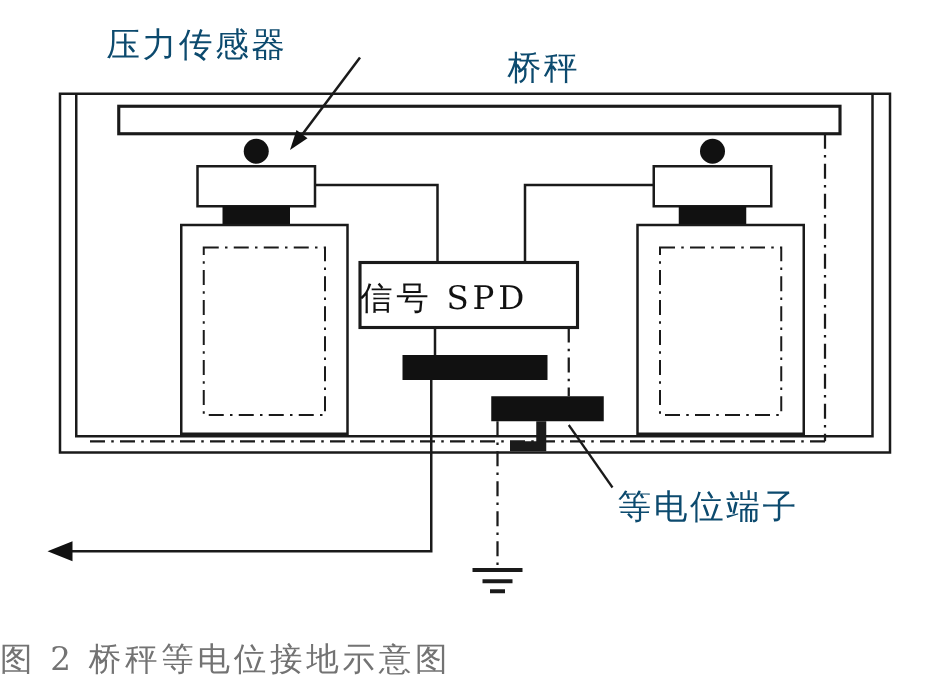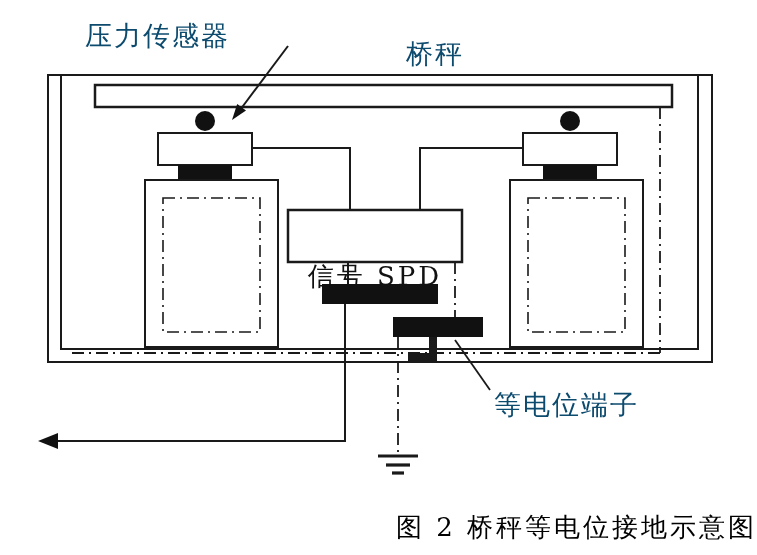--- a/index.html
+++ b/index.html
@@ -15,33 +15,31 @@
     position:absolute;
     color:#0c4a6e;
     white-space:nowrap;
     font-size:27px;
     letter-spacing:2px;
     font-family:"DejaVu Serif","Liberation Serif",serif;
   }
   .spd-label {
     position:absolute;
     left:288px; top:221px; width:174px;
-    text-align:center;
     font-size:26px;
     letter-spacing:3px;
     color:#111111;
-    margin-top:38px;
   }
   .caption {
     position:absolute;
     left:0; top:510px; width:757px;
-    text-align:right;
+    text-align:left;
     font-size:26px;
     letter-spacing:3px;
-    color:#000000;
+    color:#737373;
   }
 </style>
 </head>
 <body>
 
 <div id="stage">
 
   <svg width="757" height="555" viewBox="0 0 757 555">
     <g stroke="#1a1a1a" fill="none" stroke-width="2">
 

